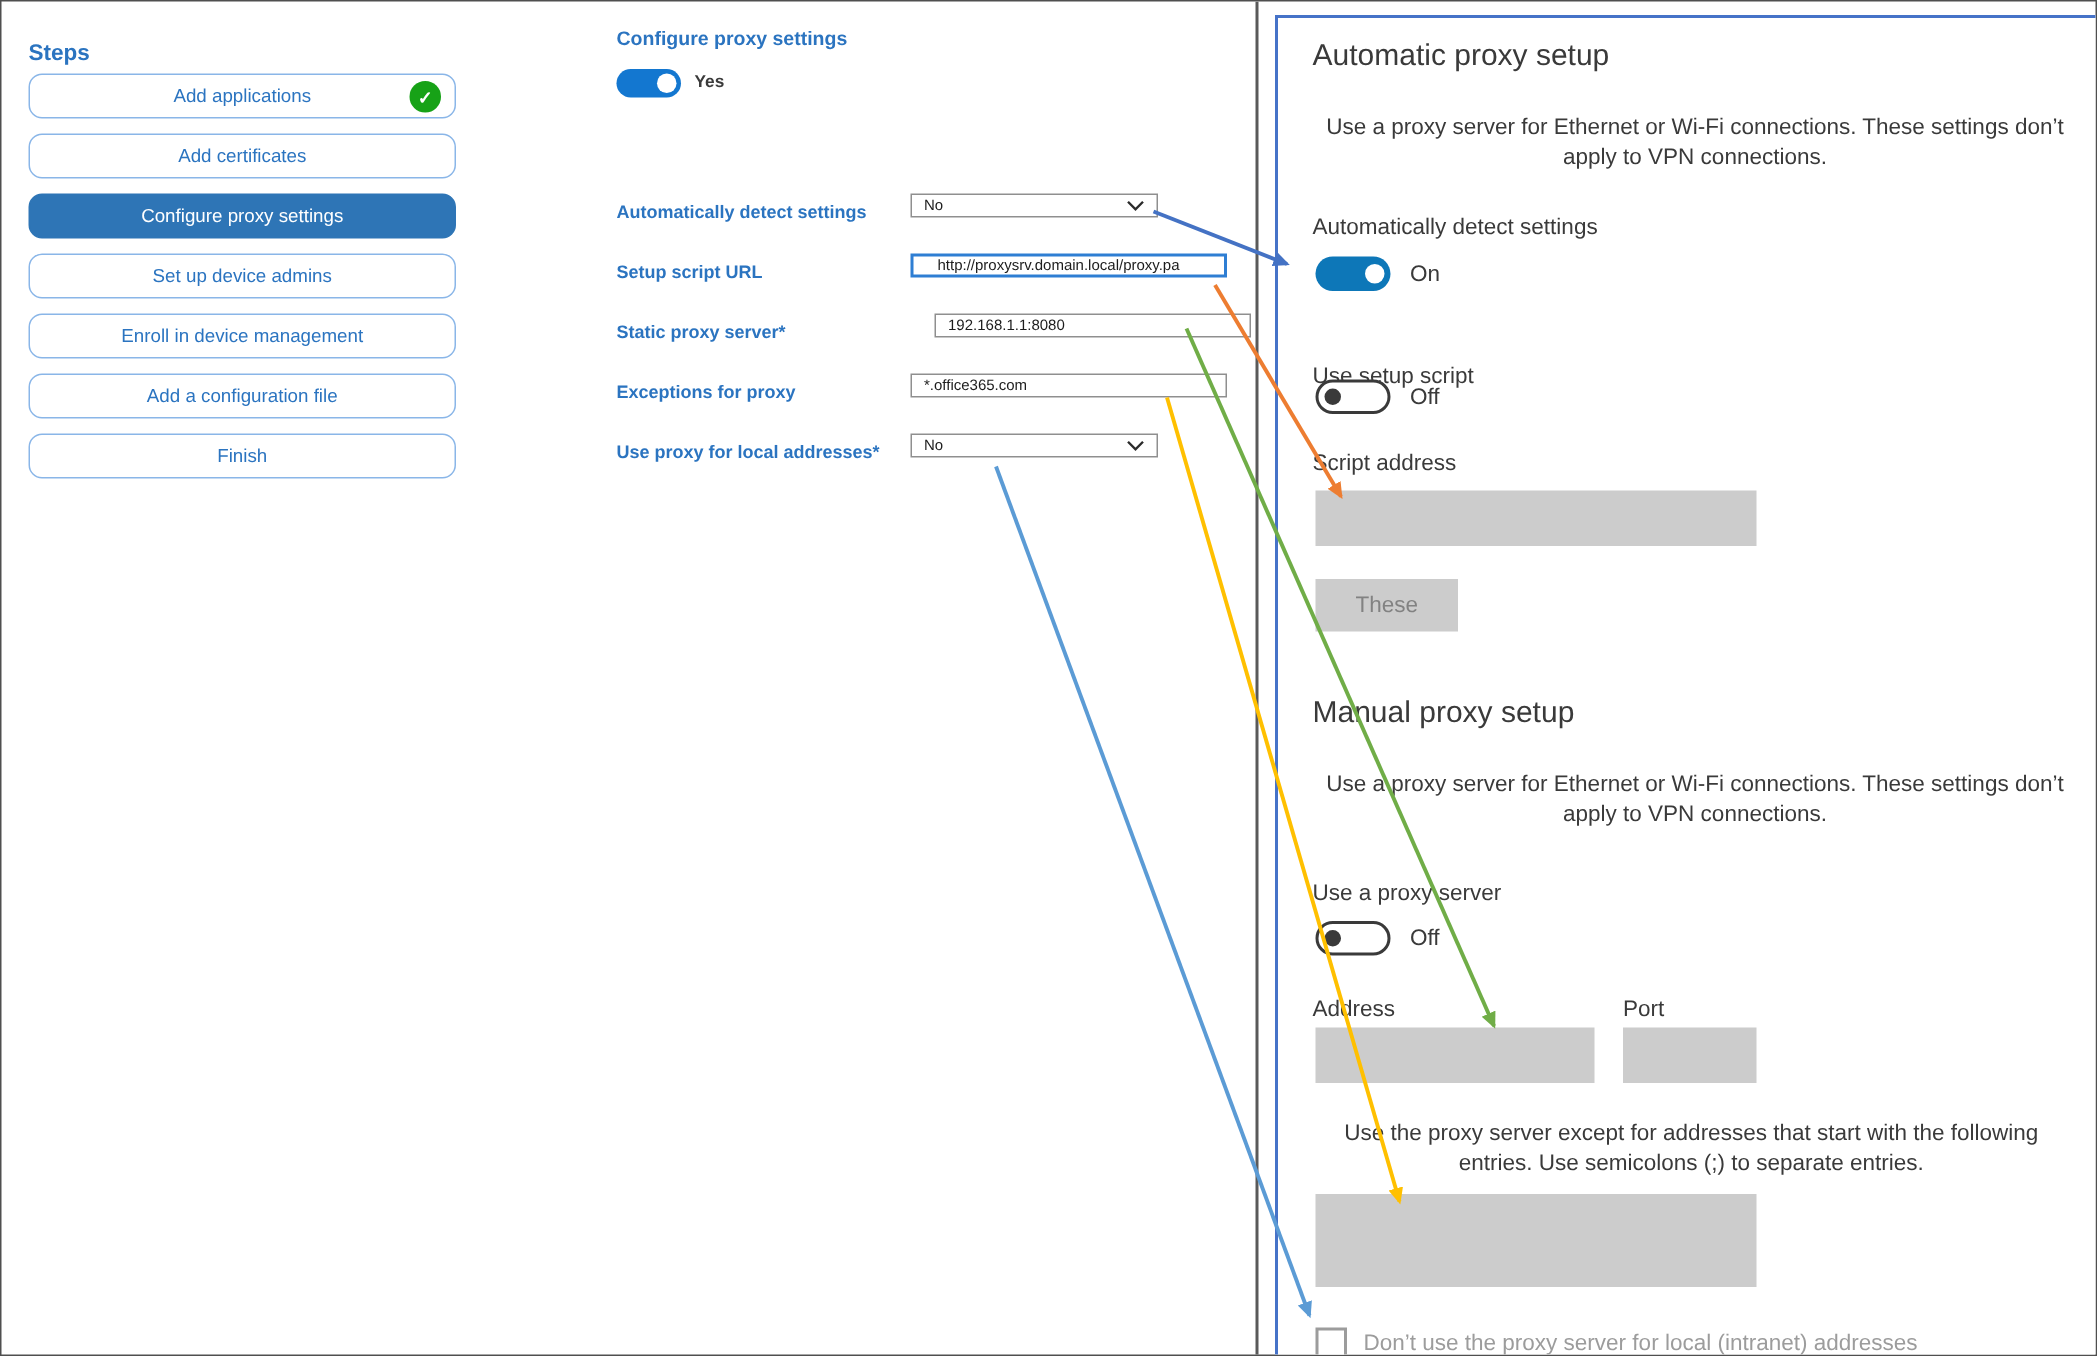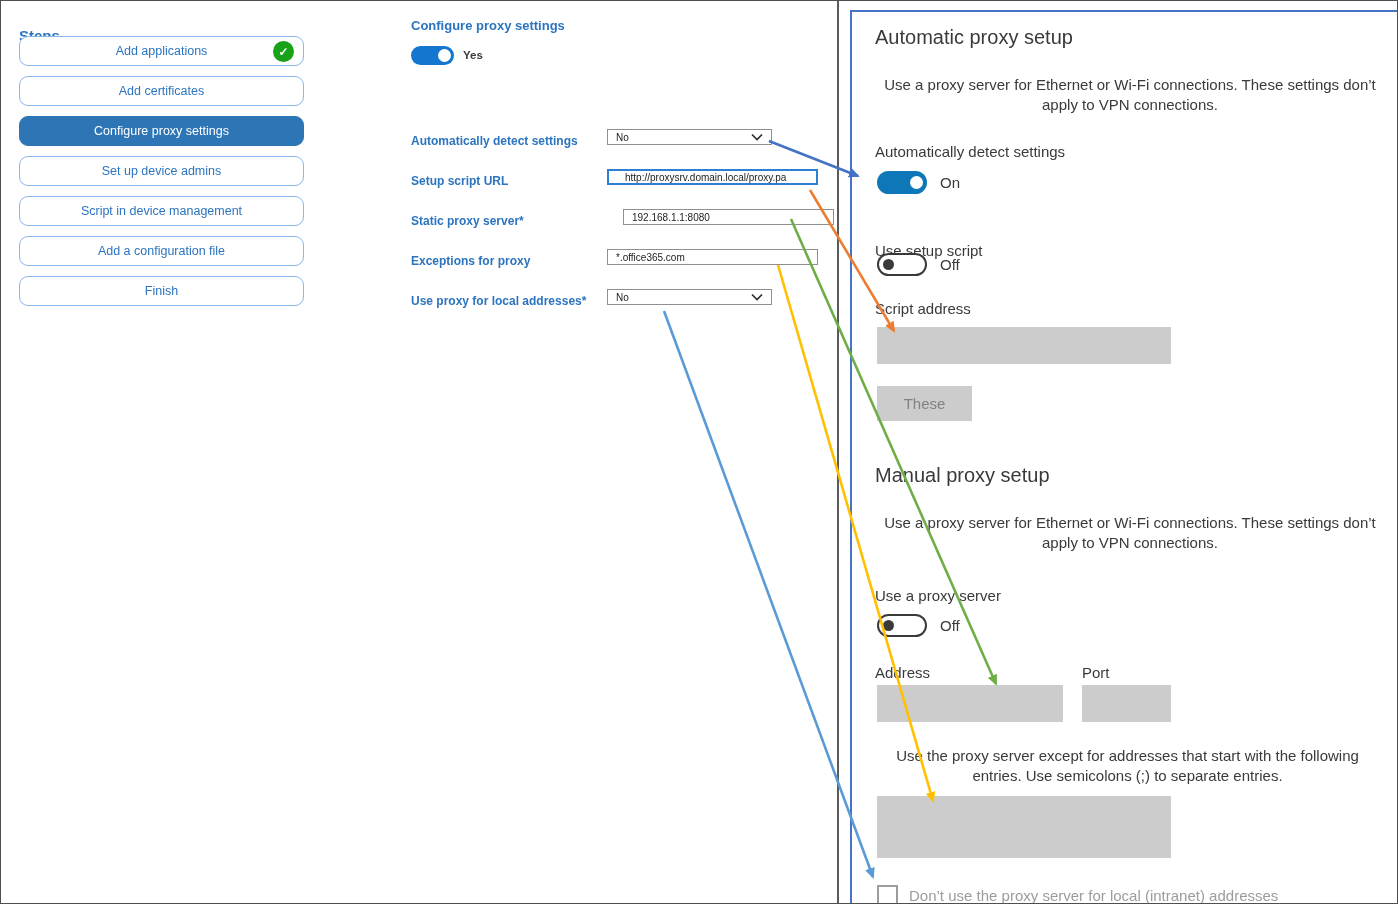--- a/index.html
+++ b/index.html
@@ -15,21 +15,21 @@
     --right-text:#3a3a3a;
     --disabled-gray:#9c9c9c;
   }
   *{box-sizing:border-box;margin:0;padding:0;}
   body{margin:0;background:#fff;font-family:"Liberation Sans",sans-serif;}
   #page{position:relative;width:1398px;height:904px;background:#fff;
         border:1px solid #4f4f4f;overflow:hidden;}
 
   
   .steps-title{position:absolute;left:18px;top:12px;font-size:15px;font-weight:bold;color:var(--blue-text);margin-top:14px;}
-  .steps-list{position:absolute;left:18px;top:35px;width:285px;}
+  .steps-list{position:absolute;left:18px;top:48px;width:285px;}
   .step-btn{position:relative;height:30px;margin-bottom:10px;border:1px solid var(--step-border);
             border-radius:9px;background:#fff;color:var(--blue-text);font-size:12.5px;
             display:flex;align-items:center;justify-content:center;cursor:pointer;}
   .step-btn.selected{background:var(--step-selected);border-color:var(--step-selected);color:#fff;}
   .step-check{position:absolute;right:9px;top:4px;width:21px;height:21px;border-radius:50%;
               background:var(--check-green);color:#fff;font-size:12px;font-weight:bold;
               display:flex;align-items:center;justify-content:center;}
 
   
   .cfg-title{position:absolute;left:410px;top:17px;font-size:13px;font-weight:bold;color:var(--blue-text);}
@@ -86,21 +86,21 @@
     <div class="step-btn">
       <span>Add certificates</span>
     </div>
     <div class="step-btn selected">
       <span>Configure proxy settings</span>
     </div>
     <div class="step-btn">
       <span>Set up device admins</span>
     </div>
     <div class="step-btn">
-      <span>Script in device management</span>
+      <span>Enroll in device management</span>
     </div>
     <div class="step-btn">
       <span>Add a configuration file</span>
     </div>
     <div class="step-btn">
       <span>Finish</span>
     </div>
   </div>
 
   <div class="cfg-title">Configure proxy settings</div>

